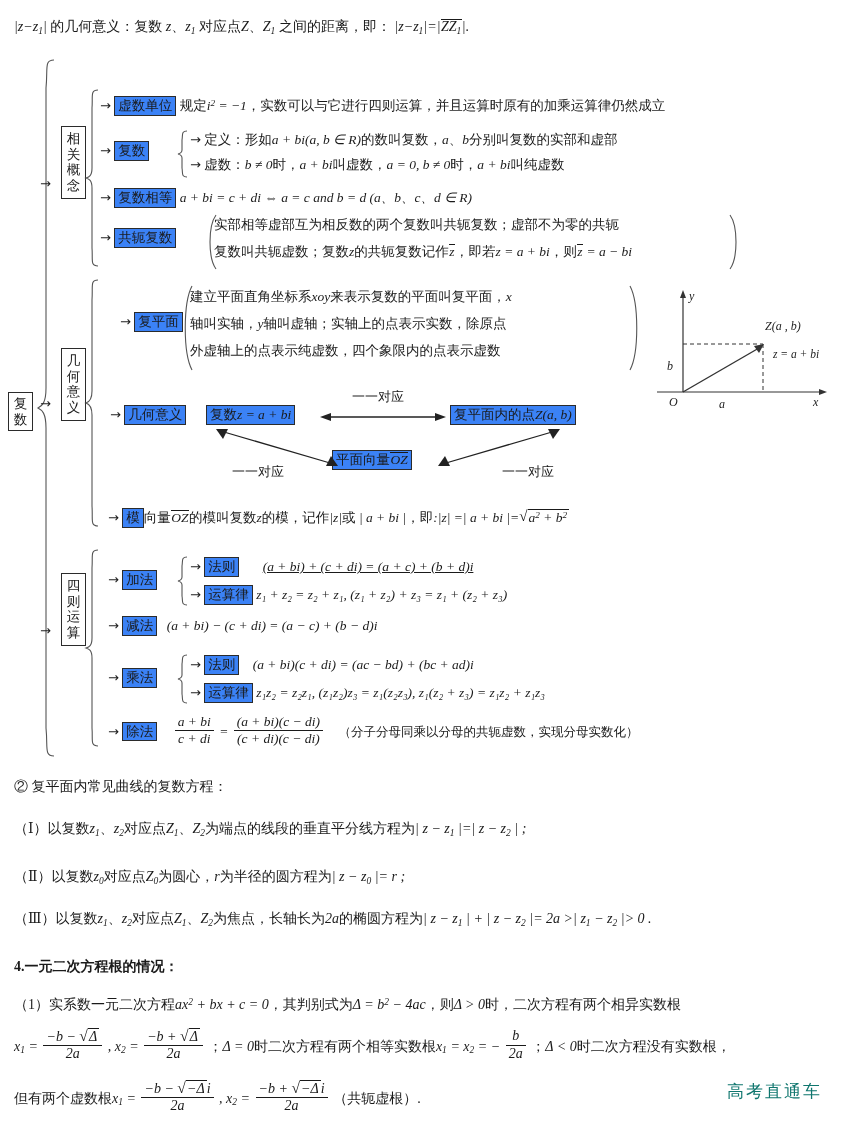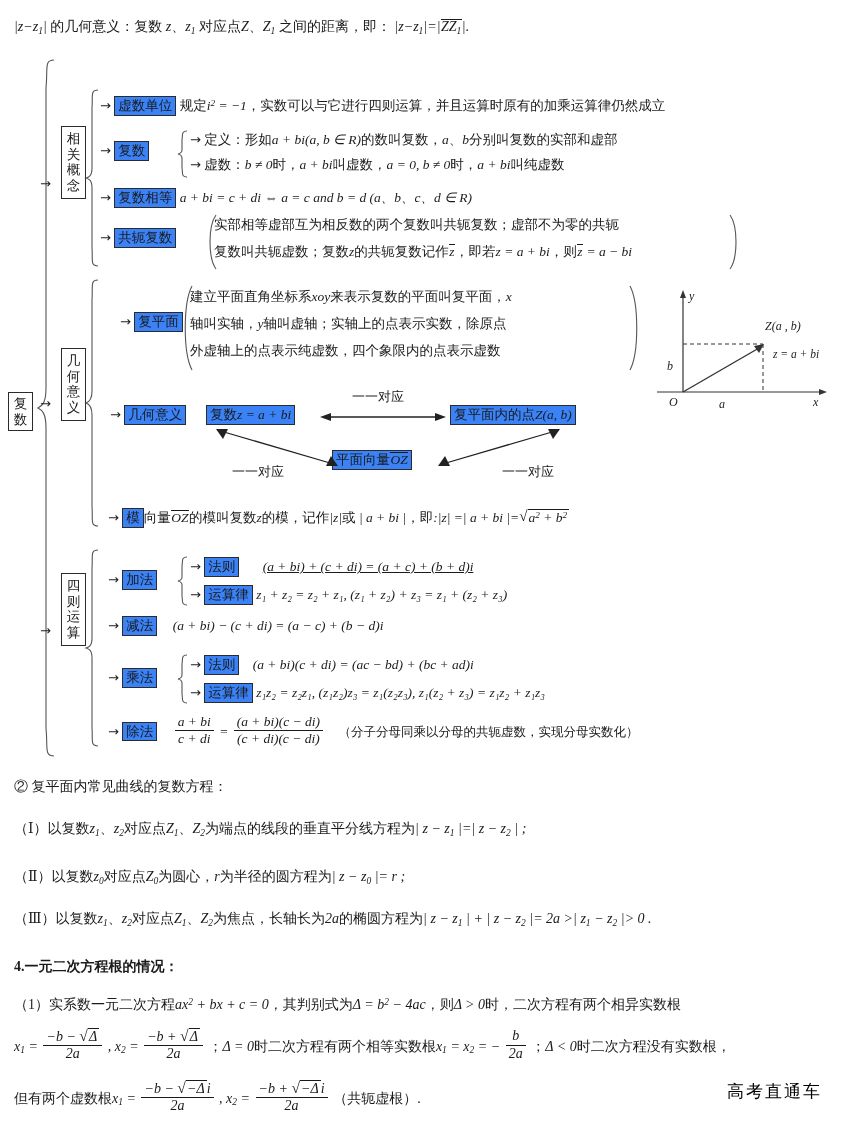--- a/index.html
+++ b/index.html
@@ -55,21 +55,21 @@
   .t { position:absolute; white-space:nowrap; }
 
   
   #header-line { left:14px; top:18px; font-size:14px; }
 
   
   .para { position:absolute; white-space:nowrap; font-size:14px; }
 
   #watermark {
     position:absolute; right:28px; top:1080px;
-    font-size:17px; color:#000000; letter-spacing:2px;
+    font-size:17px; color:#0f766e; letter-spacing:2px;
     font-family:"Liberation Sans","DejaVu Sans",sans-serif;
   }
 
   
   #coord-diagram { position:absolute; left:655px; top:282px; width:195px; height:132px; }
 </style>
 </head>
 <body>
 
 <div class="page">
@@ -270,21 +270,21 @@
   </div>
   <div class="t" style="left:190px; top:585px;">
     <span class="arrow">→</span>
     <span class="box">运算律</span>
     <span class="mi">z₁ + z₂ = z₂ + z₁,   (z₁ + z₂) + z₃ = z₁ + (z₂ + z₃)</span>
   </div>
 
   <div class="t" style="left:108px; top:616px;">
     <span class="arrow">→</span>
     <span class="box">减法</span>
-    <span class="mi" style="margin-left:12px;">(a + bi) − (c + di) = (a − c) + (b − d)i</span>
+    <span class="mi" style="margin-left:6px;">(a + bi) − (c + di) = (a − c) + (b − d)i</span>
   </div>
 
   <div class="t" style="left:108px; top:668px;">
     <span class="arrow">→</span>
     <span class="box">乘法</span>
   </div>
   <svg class="brace" style="left:176px; top:654px;" width="13" height="50" viewBox="0 0 13 50">
     <path d="M11 1 C5 1 7 5 6 10 L6 21 C6 24 4 24.5 2 25 C4 25.5 6 26 6 29 L6 40 C7 45 5 49 11 49" fill="none" stroke="#555" stroke-width="1.1"></path>
   </svg>
   <div class="t" style="left:190px; top:655px;">

